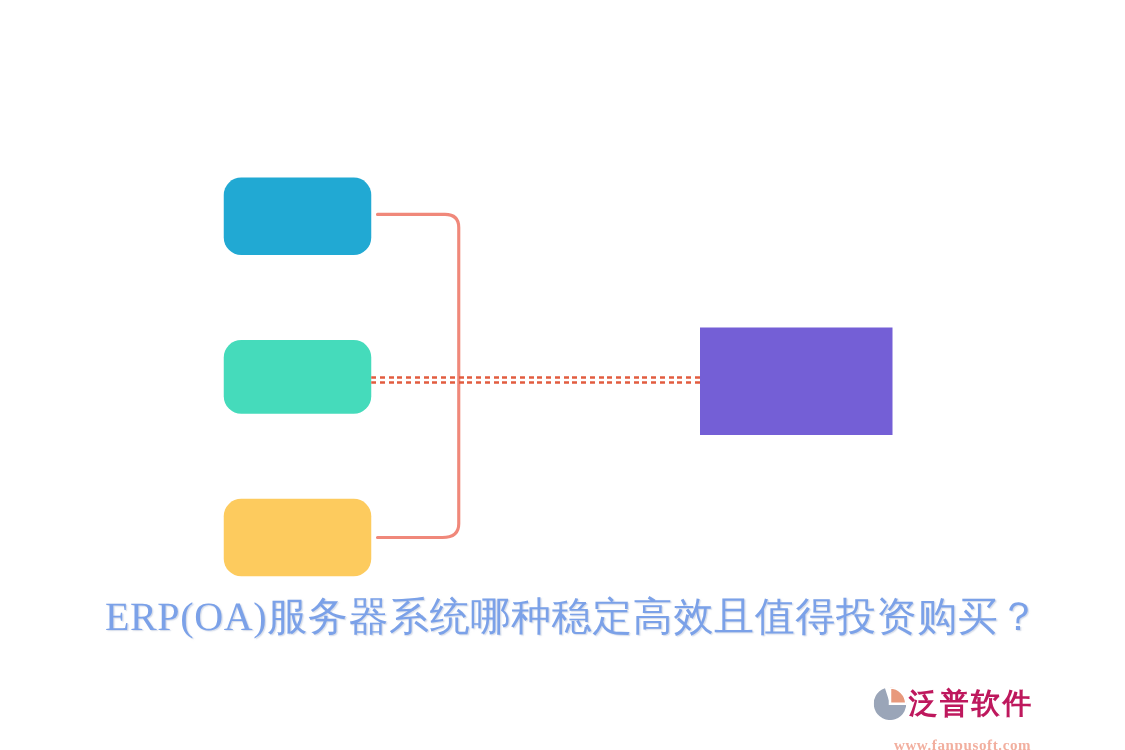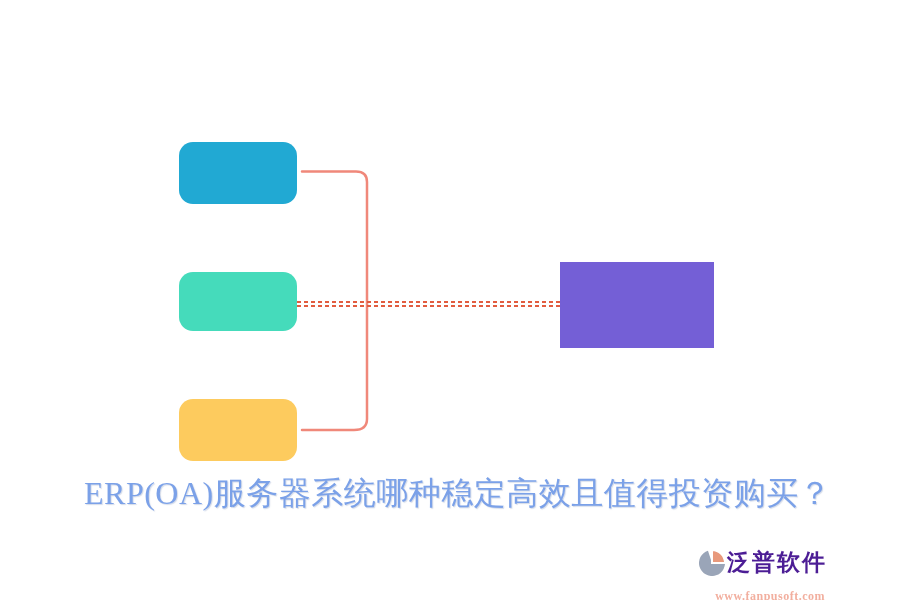--- a/index.html
+++ b/index.html
@@ -106,18 +106,18 @@
   <div class="dotted-link" style="--dot-color: #e25c3f;"></div>
 
   <div class="page-title" style="color: rgb(123, 161, 232);">ERP(OA)服务器系统哪种稳定高效且值得投资购买？</div>
 
   <div class="watermark">
     <div class="watermark-row">
       <svg class="watermark-icon" viewBox="0 0 26 26" xmlns="http://www.w3.org/2000/svg">
         <path d="M13,13 L13,0 A13,13 0 1 0 26,13 Z" transform="rotate(-18 13 13)" style="fill: rgb(154, 165, 184);"></path>
         <path d="M13,13 L13,0 A13,13 0 0 1 26,13 Z" stroke="#ffffff" stroke-width="2" style="fill: rgb(232, 153, 124);"></path>
       </svg>
-      <span class="brand-name" style="color: #4c1d95;">泛普软件</span>
+      <span class="brand-name" style="color: #be185d;">泛普软件</span>
     </div>
     <div class="brand-url" style="color: rgb(242, 175, 159);">www.fanpusoft.com</div>
   </div>
 
 </div>
 
 </body></html>

